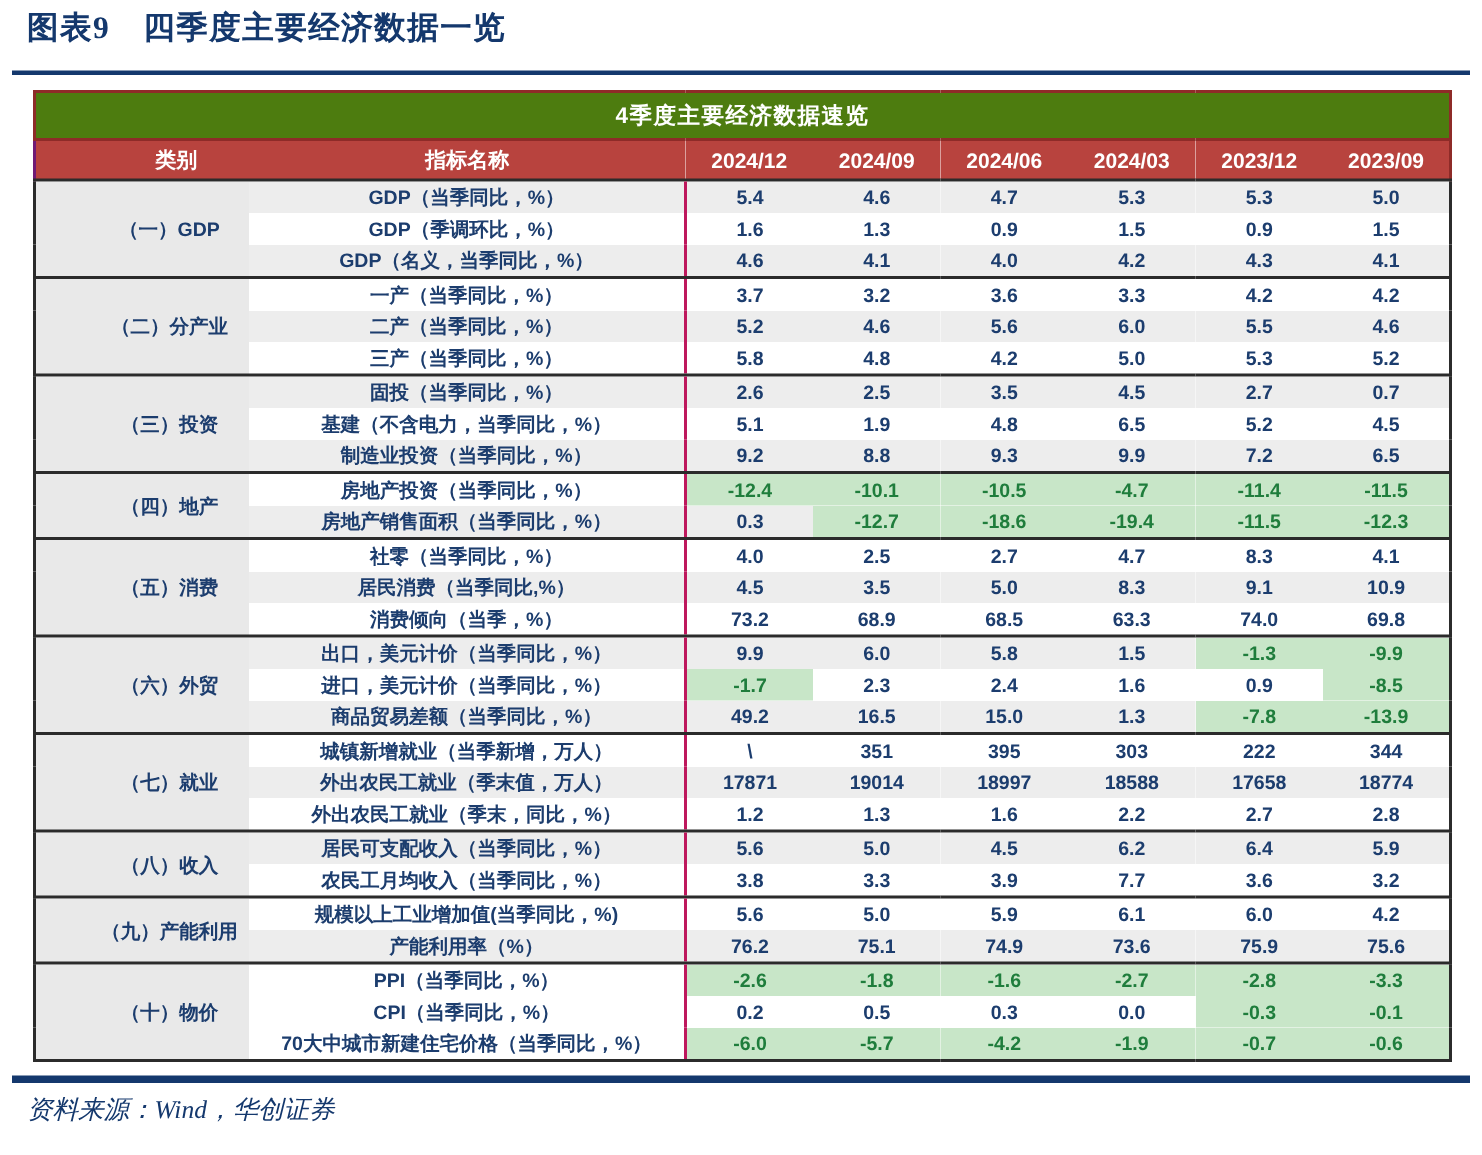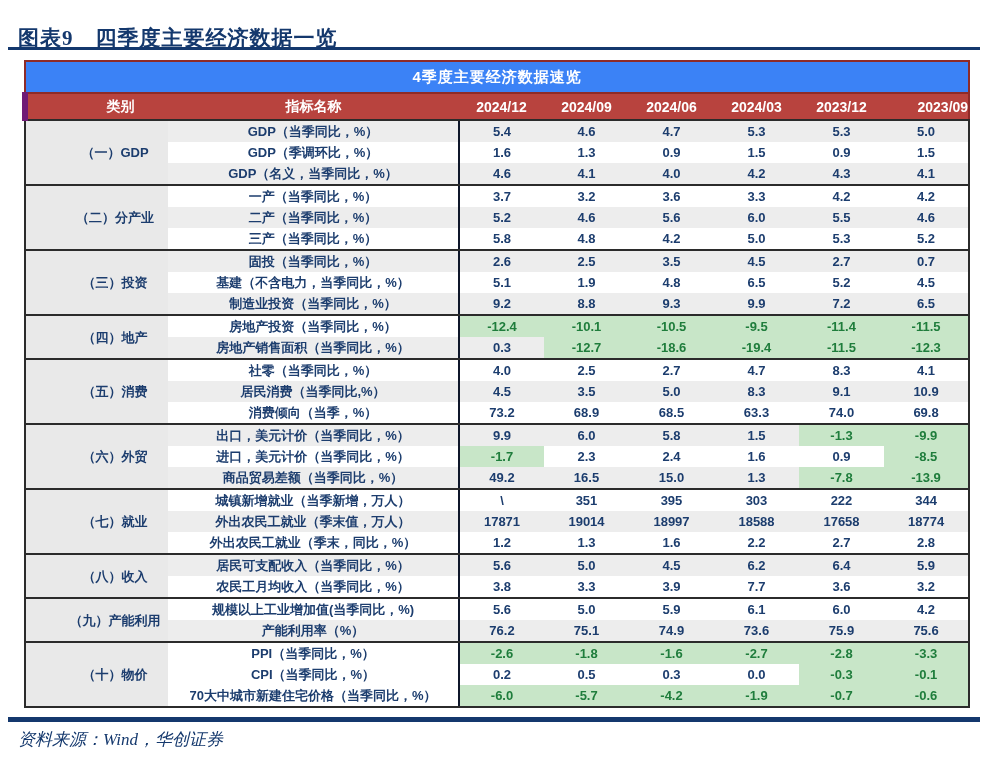--- a/index.html
+++ b/index.html
@@ -2,57 +2,57 @@
 <html><head>
 <meta charset="utf-8">
 <style>
   html,body { margin:0; padding:0; }
   body {
     width:988px; height:770px; position:relative; overflow:hidden;
     background:#ffffff;
     font-family:"Liberation Sans","DejaVu Sans",sans-serif;
   }
   .page-title {
-    position:absolute; left:18px; top:24px;
+    position:absolute; left:18px; top:4px;
     font-size:21px; font-weight:700; color:#14386d;
     font-family:"Liberation Serif","DejaVu Serif",serif;
     letter-spacing:1px;
   }
   .title-rule {
     position:absolute; left:8px; top:47px; width:972px; height:3px;
     background:#14386d;
   }
   .bottom-rule {
     position:absolute; left:8px; top:717px; width:972px; height:5px;
     background:#14386d;
   }
   .table-wrap { position:absolute; left:22px; top:60px; width:944px; }
   table.data { border-collapse:collapse; table-layout:fixed; width:944px; }
   th,td { padding:0; margin:0; overflow:hidden; white-space:nowrap; }
   .band-title {
-    background:#3b82f6; color:#ffffff; text-align:center;
+    background:#4d7c0f; color:#ffffff; text-align:center;
     font-size:15px; font-weight:700; height:30px; letter-spacing:1px;
     border-top:2px solid #8e2b28; border-left:2px solid #8e2b28;
     border-right:2px solid #8e2b28; border-bottom:2px solid #8e2b28;
   }
   tr.col-row th {
     background:#b8433e; color:#ffffff; text-align:center;
     font-size:14px; font-weight:700; height:25px;
     border-bottom:2px solid #2b2b2b;
   }
-  tr.col-row th:first-child { border-left:6px solid #701a75;padding-left:45px; }
-  tr.col-row th:last-child  { border-right:2px solid #8e2b28;text-align:right; }
+  tr.col-row th:first-child { border-left:2px solid #701a75;padding-left:45px; }
+  tr.col-row th:last-child  { border-right:2px solid #8e2b28; }
   td {
     font-size:13px; font-weight:700; color:#1c3d6e;
     text-align:center; height:21px; line-height:21px;
   }
   td.cat  { background:#e9e9e9; border-bottom:2px solid #2b2b2b; border-left:2px solid #2b2b2b;padding-left:36px; }
   tr.g td.body { background:#ededed; }
   tr.w td.body { background:#ffffff; }
-  td.vals-start { border-left:2px solid #0f172a; }
+  td.vals-start { border-left:2px solid #be185d; }
   td.last { border-right:2px solid #2b2b2b; }
   td.green { background:#c8e6c8 !important; color:#1f7d3c !important;margin-top:44px; }
   tr.group-end > td { border-bottom:2px solid #2b2b2b; }
   .source-note {
     position:absolute; left:18px; top:728px;
     font-size:17px; font-style:italic; color:#14386d;
     font-family:"Liberation Serif","DejaVu Serif",serif;
     text-align:right;
   }
 </style>
@@ -168,21 +168,21 @@
           <td class="body">9.9</td>
           <td class="body">7.2</td>
           <td class="body last">6.5</td>
         </tr>
         <tr class="w">
           <td rowspan="2" class="cat">（四）地产</td>
           <td class="body">房地产投资（当季同比，%）</td>
           <td class="body vals-start green">-12.4</td>
           <td class="body green">-10.1</td>
           <td class="body green">-10.5</td>
-          <td class="body green">-9.5</td>
+          <td class="body green">-4.7</td>
           <td class="body green">-11.4</td>
           <td class="body last green">-11.5</td>
         </tr>
         <tr class="g group-end">
           <td class="body">房地产销售面积（当季同比，%）</td>
           <td class="body vals-start">0.3</td>
           <td class="body green">-12.7</td>
           <td class="body green">-18.6</td>
           <td class="body green">-19.4</td>
           <td class="body green">-11.5</td>

